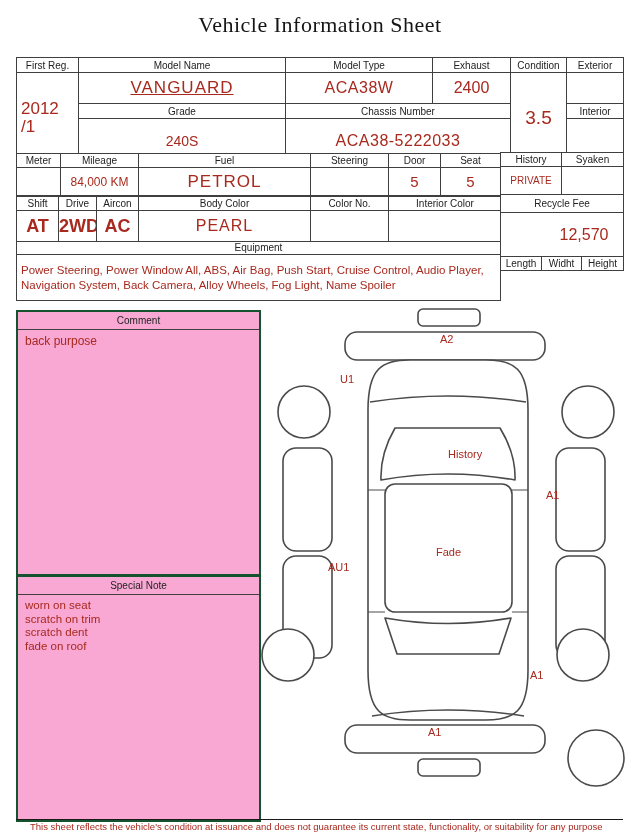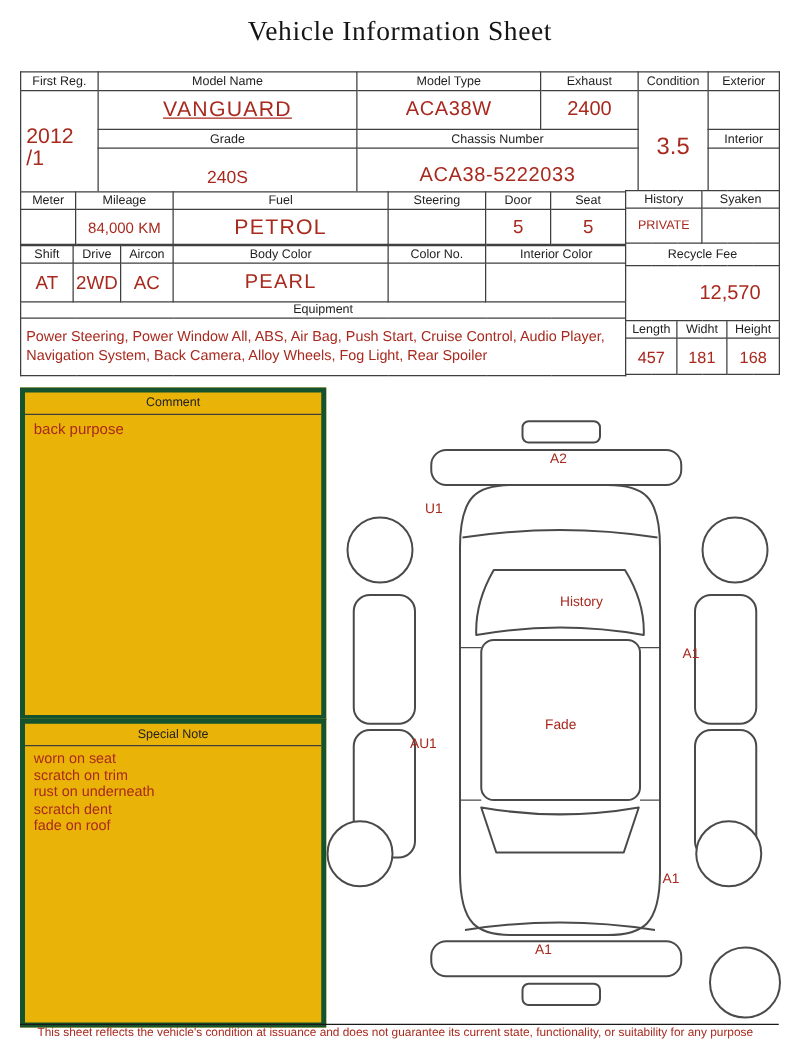--- a/index.html
+++ b/index.html
@@ -22,36 +22,36 @@
   .v-firstreg { font-size:17px; text-align:left; padding-left:4px; line-height:1.05; white-space:pre-line; }
   .v-model    { font-size:17px; letter-spacing:1px;text-decoration:underline; }
   .v-type     { font-size:16px; letter-spacing:0.5px; }
   .v-exhaust  { font-size:16px; }
   .v-cond     { font-size:19px; }
   .v-grade    { font-size:14px; }
   .v-chassis  { font-size:16px; letter-spacing:0.5px; }
   .v-mileage  { font-size:12px;margin-left:40px; }
   .v-fuel     { font-size:17px; letter-spacing:1px; }
   .v-num      { font-size:15px; }
-  .v-small    { font-size:15px; }
+  .v-small    { font-size:18px;font-weight:bold; }
   .v-body     { font-size:16px; letter-spacing:1px; }
   .v-hist     { font-size:10px; }
   .v-recycle  { font-size:16px;padding-left:44px; }
   .v-dim      { font-size:13px; }
   .equip      { font-size:11.5px; text-align:left; padding:1px 4px; line-height:1.3; }
 
-  .box { position:absolute; border:4px solid #14532d; background:#eab308; }
+  .box { position:absolute; border:2px solid #14532d; background:#f9a8d4; }
   #comment-box { left:16px; top:310px; width:245px; height:266px; }
   #special-box { left:16px; top:575px; width:245px; height:247px; }
   .box-hd { height:18px; line-height:18px; text-align:center; font-size:10px; color:#222;
             border-bottom:1px solid #3f3f3f; }
   .box-body { padding:4px 7px; color:#a8291e; font-size:12px; text-align:left; }
   .note-line { color:#a8291e; font-size:11.5px; line-height:13.5px; }
 
-  .diagram { position:absolute; left:260px; top:326px; width:375px; height:502px;text-align:right; }
+  .diagram { position:absolute; left:260px; top:298px; width:375px; height:502px;text-align:right; }
   .diagram svg { position:absolute; left:0; top:0; }
   .mark { position:absolute; color:#a8291e; font-size:11px; white-space:nowrap; }
 
   .footer { position:absolute; left:16px; top:819px; width:607px; height:29px;
             border-top:1px solid #1a1a1a; border-bottom:1px solid #1a1a1a;
             font-size:9.5px; color:#a8291e; padding:1px 2px 0 14px; text-align:left; }
 </style>
 </head>
 <body>
 
@@ -136,21 +136,21 @@
       <td class="val v-small">AT</td>
       <td class="val v-small">2WD</td>
       <td class="val v-body">PEARL</td>
       <td class="val"></td>
       <td class="val" colspan="2"></td>
     </tr>
     <tr style="height:14px">
       <td class="hd" colspan="6">Equipment</td>
     </tr>
     <tr style="height:46px">
-      <td class="val equip" colspan="6">Power Steering, Power Window  All, ABS, Air Bag, Push Start, Cruise Control, Audio Player, Navigation System, Back Camera, Alloy Wheels, Fog Light, Rear Spoiler</td>
+      <td class="val equip" colspan="6">Power Steering, Power Window  All, ABS, Air Bag, Push Start, Cruise Control, Audio Player, Navigation System, Back Camera, Alloy Wheels, Fog Light, Name Spoiler</td>
     </tr>
   </tbody>
     </table>
 
   <table style="left:16px; top:196px; width:485px;">
     <colgroup>
       <col style="width:42px">
         <col style="width:38px">
         <col style="width:42px">
       <col style="width:172px">
@@ -199,39 +199,33 @@
       <td class="hd" colspan="6">Recycle Fee</td>
     </tr>
     <tr style="height:44px">
       <td class="val v-recycle" colspan="6">12,570</td>
     </tr>
     <tr style="height:14px">
       <td class="hd" colspan="2">Length</td>
       <td class="hd" colspan="2">Widht</td>
       <td class="hd" colspan="2">Height</td>
     </tr>
-    <tr style="height:29px">
-      <td class="val v-dim" colspan="2">457</td>
-      <td class="val v-dim" colspan="2">181</td>
-      <td class="val v-dim" colspan="2">168</td>
-    </tr>
   </tbody>
     </table>
 
   <div class="box" id="comment-box">
     <div class="box-hd">Comment</div>
     <div class="box-body">back purpose</div>
   </div>
 
   <div class="box" id="special-box">
     <div class="box-hd">Special Note</div>
     <div class="box-body">
       <div class="note-line">worn on seat</div>
       <div class="note-line">scratch on trim</div>
-      <div class="note-line">rust on underneath</div>
       <div class="note-line">scratch dent</div>
       <div class="note-line">fade on roof</div>
     </div>
   </div>
 
   <div class="diagram">
     <svg width="375" height="502" viewBox="0 0 375 502">
       <g fill="#ffffff" stroke="#4a4a4a" stroke-width="1.6" stroke-linejoin="round">
 
         <rect x="158" y="11" width="62" height="17" rx="5"></rect>

